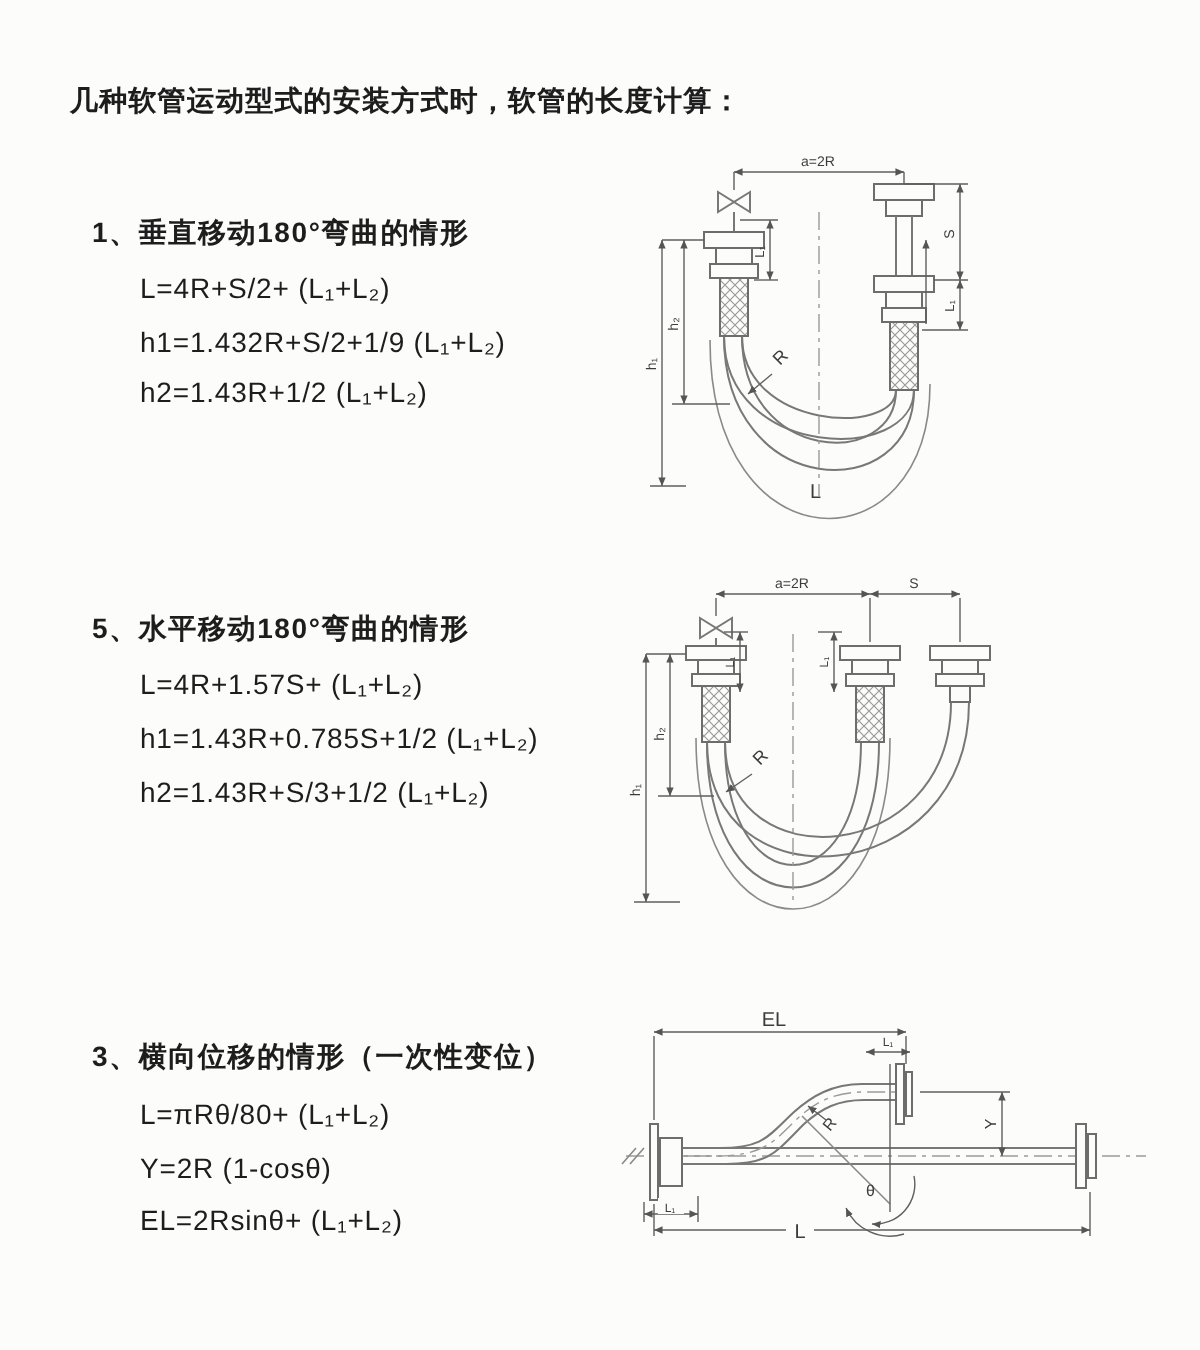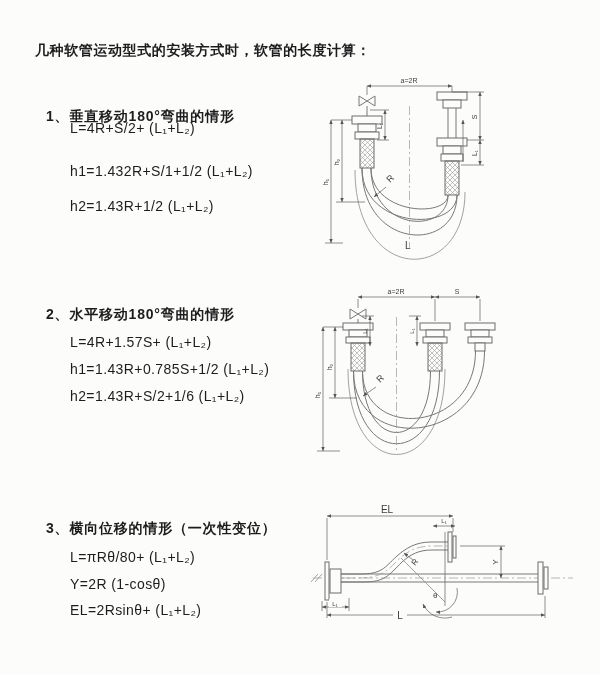--- a/index.html
+++ b/index.html
@@ -19,28 +19,28 @@
   .fit{stroke:#6d6d6d;fill:#fcfcfb;stroke-width:1;}
   .dim{stroke:#5f5f5f;fill:none;stroke-width:.7;}
   .cl{stroke:#9a9a9a;fill:none;stroke-width:.7;stroke-dasharray:9 3 2 3;}
 </style>
 </head>
 <body>
 
 <div class="abs title">几种软管运动型式的安装方式时，软管的长度计算：</div>
 
 <div class="abs sec-heading" style="left:46px;top:108px">1、垂直移动180°弯曲的情形</div>
-<div class="abs formula" style="left:70px;top:120px">L=4R+S/2+ (L₁+L₂)</div>
-<div class="abs formula" style="left:70px;top:163px">h1=1.432R+S/1+1/2 (L₁+L₂)</div>
-<div class="abs formula" style="left:70px;top:198px">h2=1.43R+1/2 (L₁+L₂)</div>
-
-<div class="abs sec-heading" style="left:46px;top:306px">2、水平移动180°弯曲的情形</div>
+<div class="abs formula" style="left:70px;top:136px">L=4R+S/2+ (L₁+L₂)</div>
+<div class="abs formula" style="left:70px;top:163px">h1=1.432R+S/2+1/9 (L₁+L₂)</div>
+<div class="abs formula" style="left:70px;top:188px">h2=1.43R+1/2 (L₁+L₂)</div>
+
+<div class="abs sec-heading" style="left:46px;top:306px">5、水平移动180°弯曲的情形</div>
 <div class="abs formula" style="left:70px;top:334px">L=4R+1.57S+ (L₁+L₂)</div>
 <div class="abs formula" style="left:70px;top:361px">h1=1.43R+0.785S+1/2 (L₁+L₂)</div>
-<div class="abs formula" style="left:70px;top:388px">h2=1.43R+S/2+1/6 (L₁+L₂)</div>
+<div class="abs formula" style="left:70px;top:388px">h2=1.43R+S/3+1/2 (L₁+L₂)</div>
 
 <div class="abs sec-heading" style="left:46px;top:520px">3、横向位移的情形（一次性变位）</div>
 <div class="abs formula" style="left:70px;top:549px">L=πRθ/80+ (L₁+L₂)</div>
 <div class="abs formula" style="left:70px;top:576px">Y=2R (1-cosθ)</div>
 <div class="abs formula" style="left:70px;top:602px">EL=2Rsinθ+ (L₁+L₂)</div>
 
 <svg style="left:315px;top:70px" width="255" height="195" viewBox="0 0 255 195">
   <defs>
     <marker id="a1" viewBox="0 0 8 8" refX="7" refY="4" markerWidth="7" markerHeight="7" orient="auto-start-reverse">
       <path d="M0,1 L7,4 L0,7 z" fill="#555"></path>

